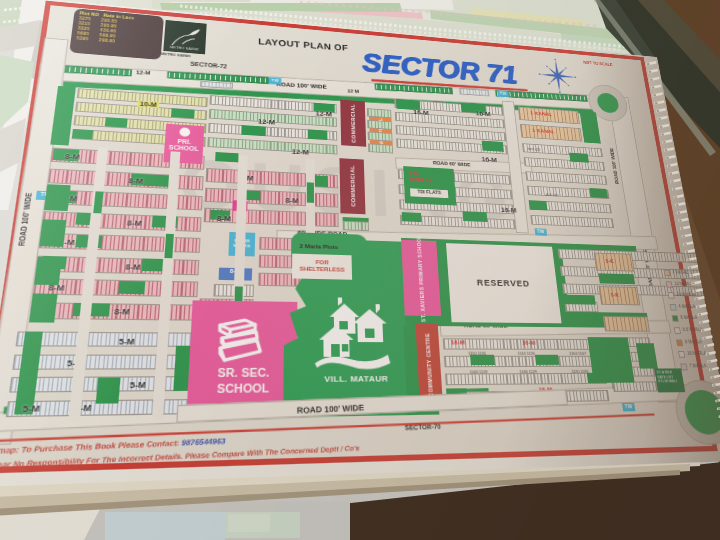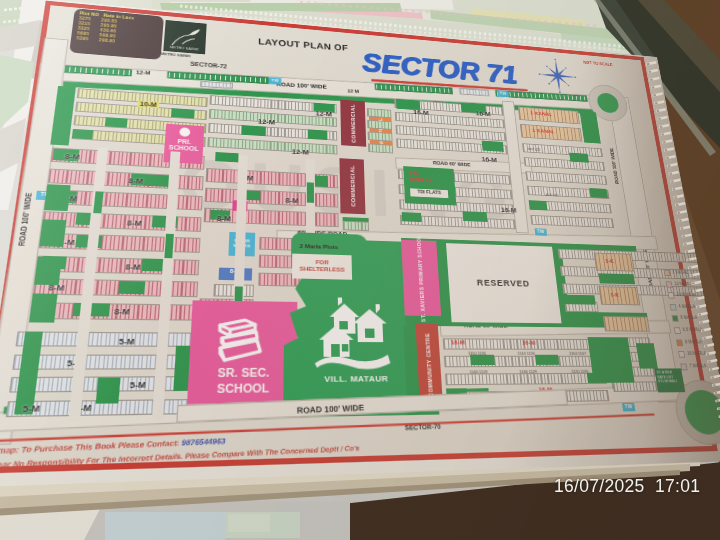--- a/index.html
+++ b/index.html
@@ -435,13 +435,12 @@
         <div style="position:absolute;left:10px;top:15.5px;font-size:6.3px;font-weight:bold;font-style:italic;color:#c63a32;white-space:nowrap">Bear No Responsibility For The Incorrect Details. Please Compare With The Concerned Deptt / Co's</div>
       </div>
 </div>
 
 <svg width="720" height="540" style="position:absolute;left:0;top:0;pointer-events:none">
 <line x1="651" y1="62" x2="731" y2="452" stroke="#e8e2d6" stroke-width="10" stroke-dasharray="2.5,5.5"></line>
 <line x1="648" y1="63" x2="728" y2="452" stroke="#70604c" stroke-width="2.5" stroke-dasharray="2,6" opacity=".5"></line>
 </svg>
 <div style="position:absolute;left:0;top:0;width:720px;height:540px;background:linear-gradient(115deg,rgba(255,255,255,.04),rgba(90,80,70,.09) 72%,rgba(60,50,45,.13));pointer-events:none"></div>
 
-<div style="position:absolute;left:554px;top:476px;font-size:17.5px;color:#f2f2ee;letter-spacing:.3px;white-space:nowrap;text-shadow:0 0 3px rgba(0,0,0,.45)">16/07/2025&nbsp; 17:01</div>
 </div>
 </body></html>

